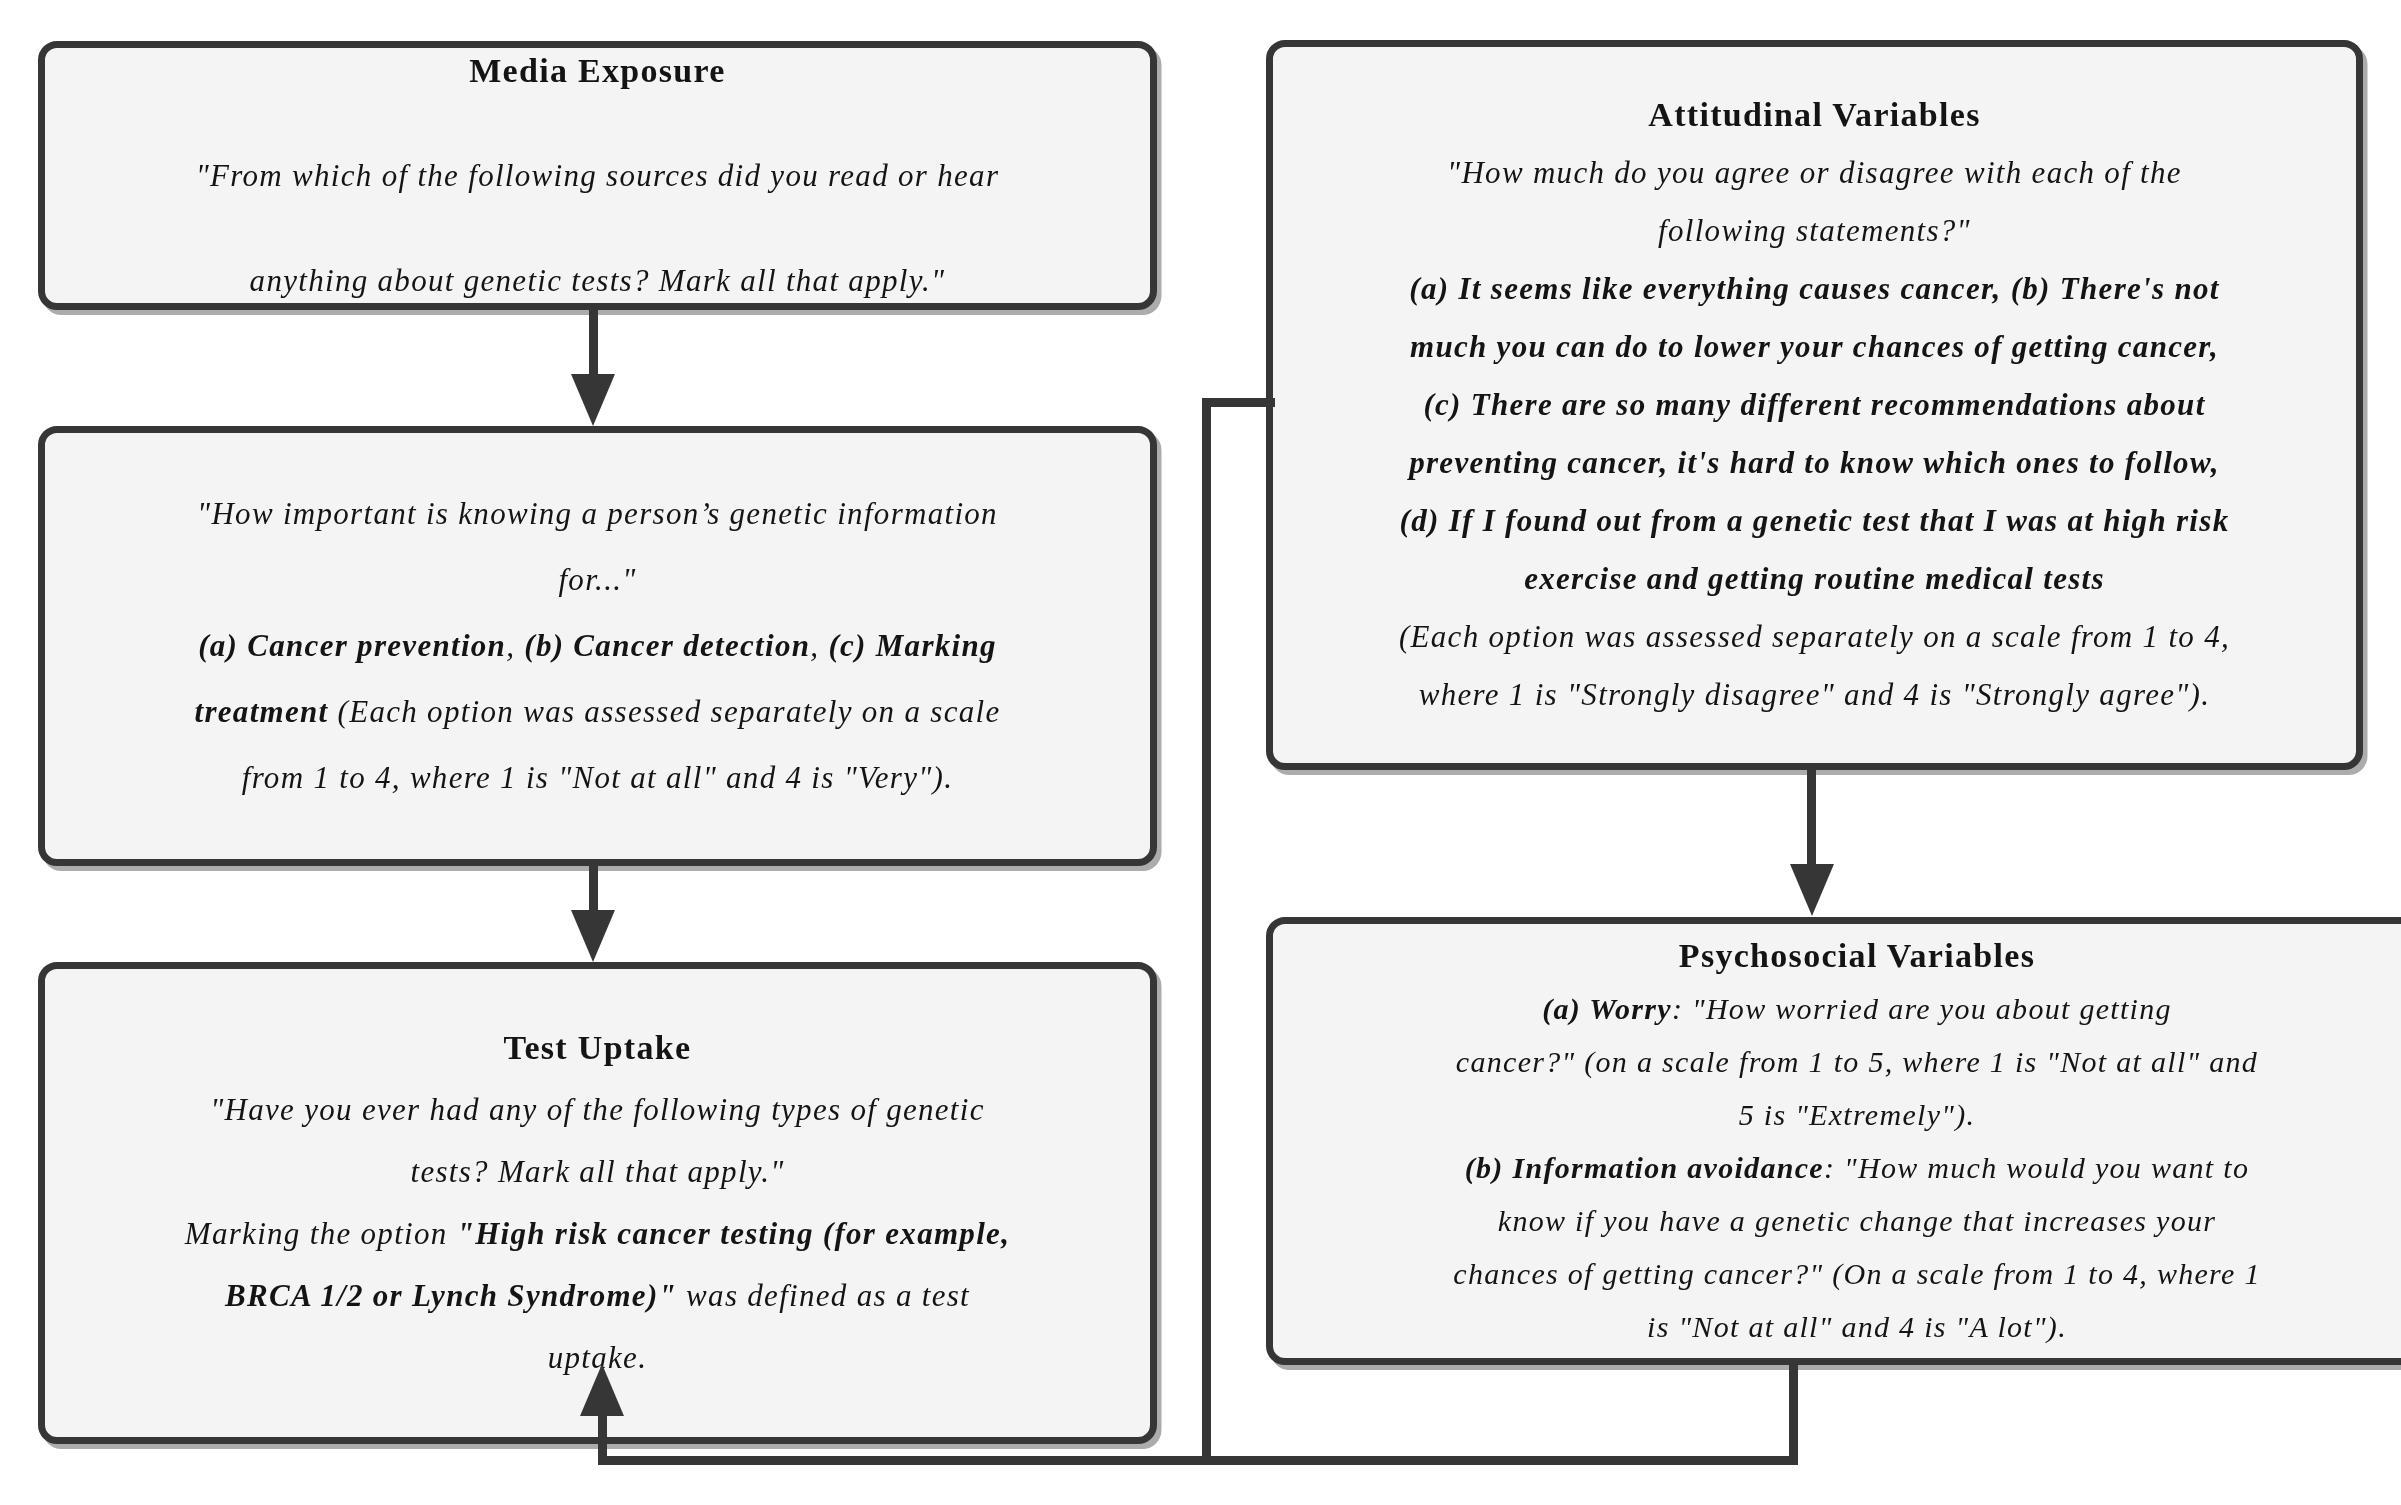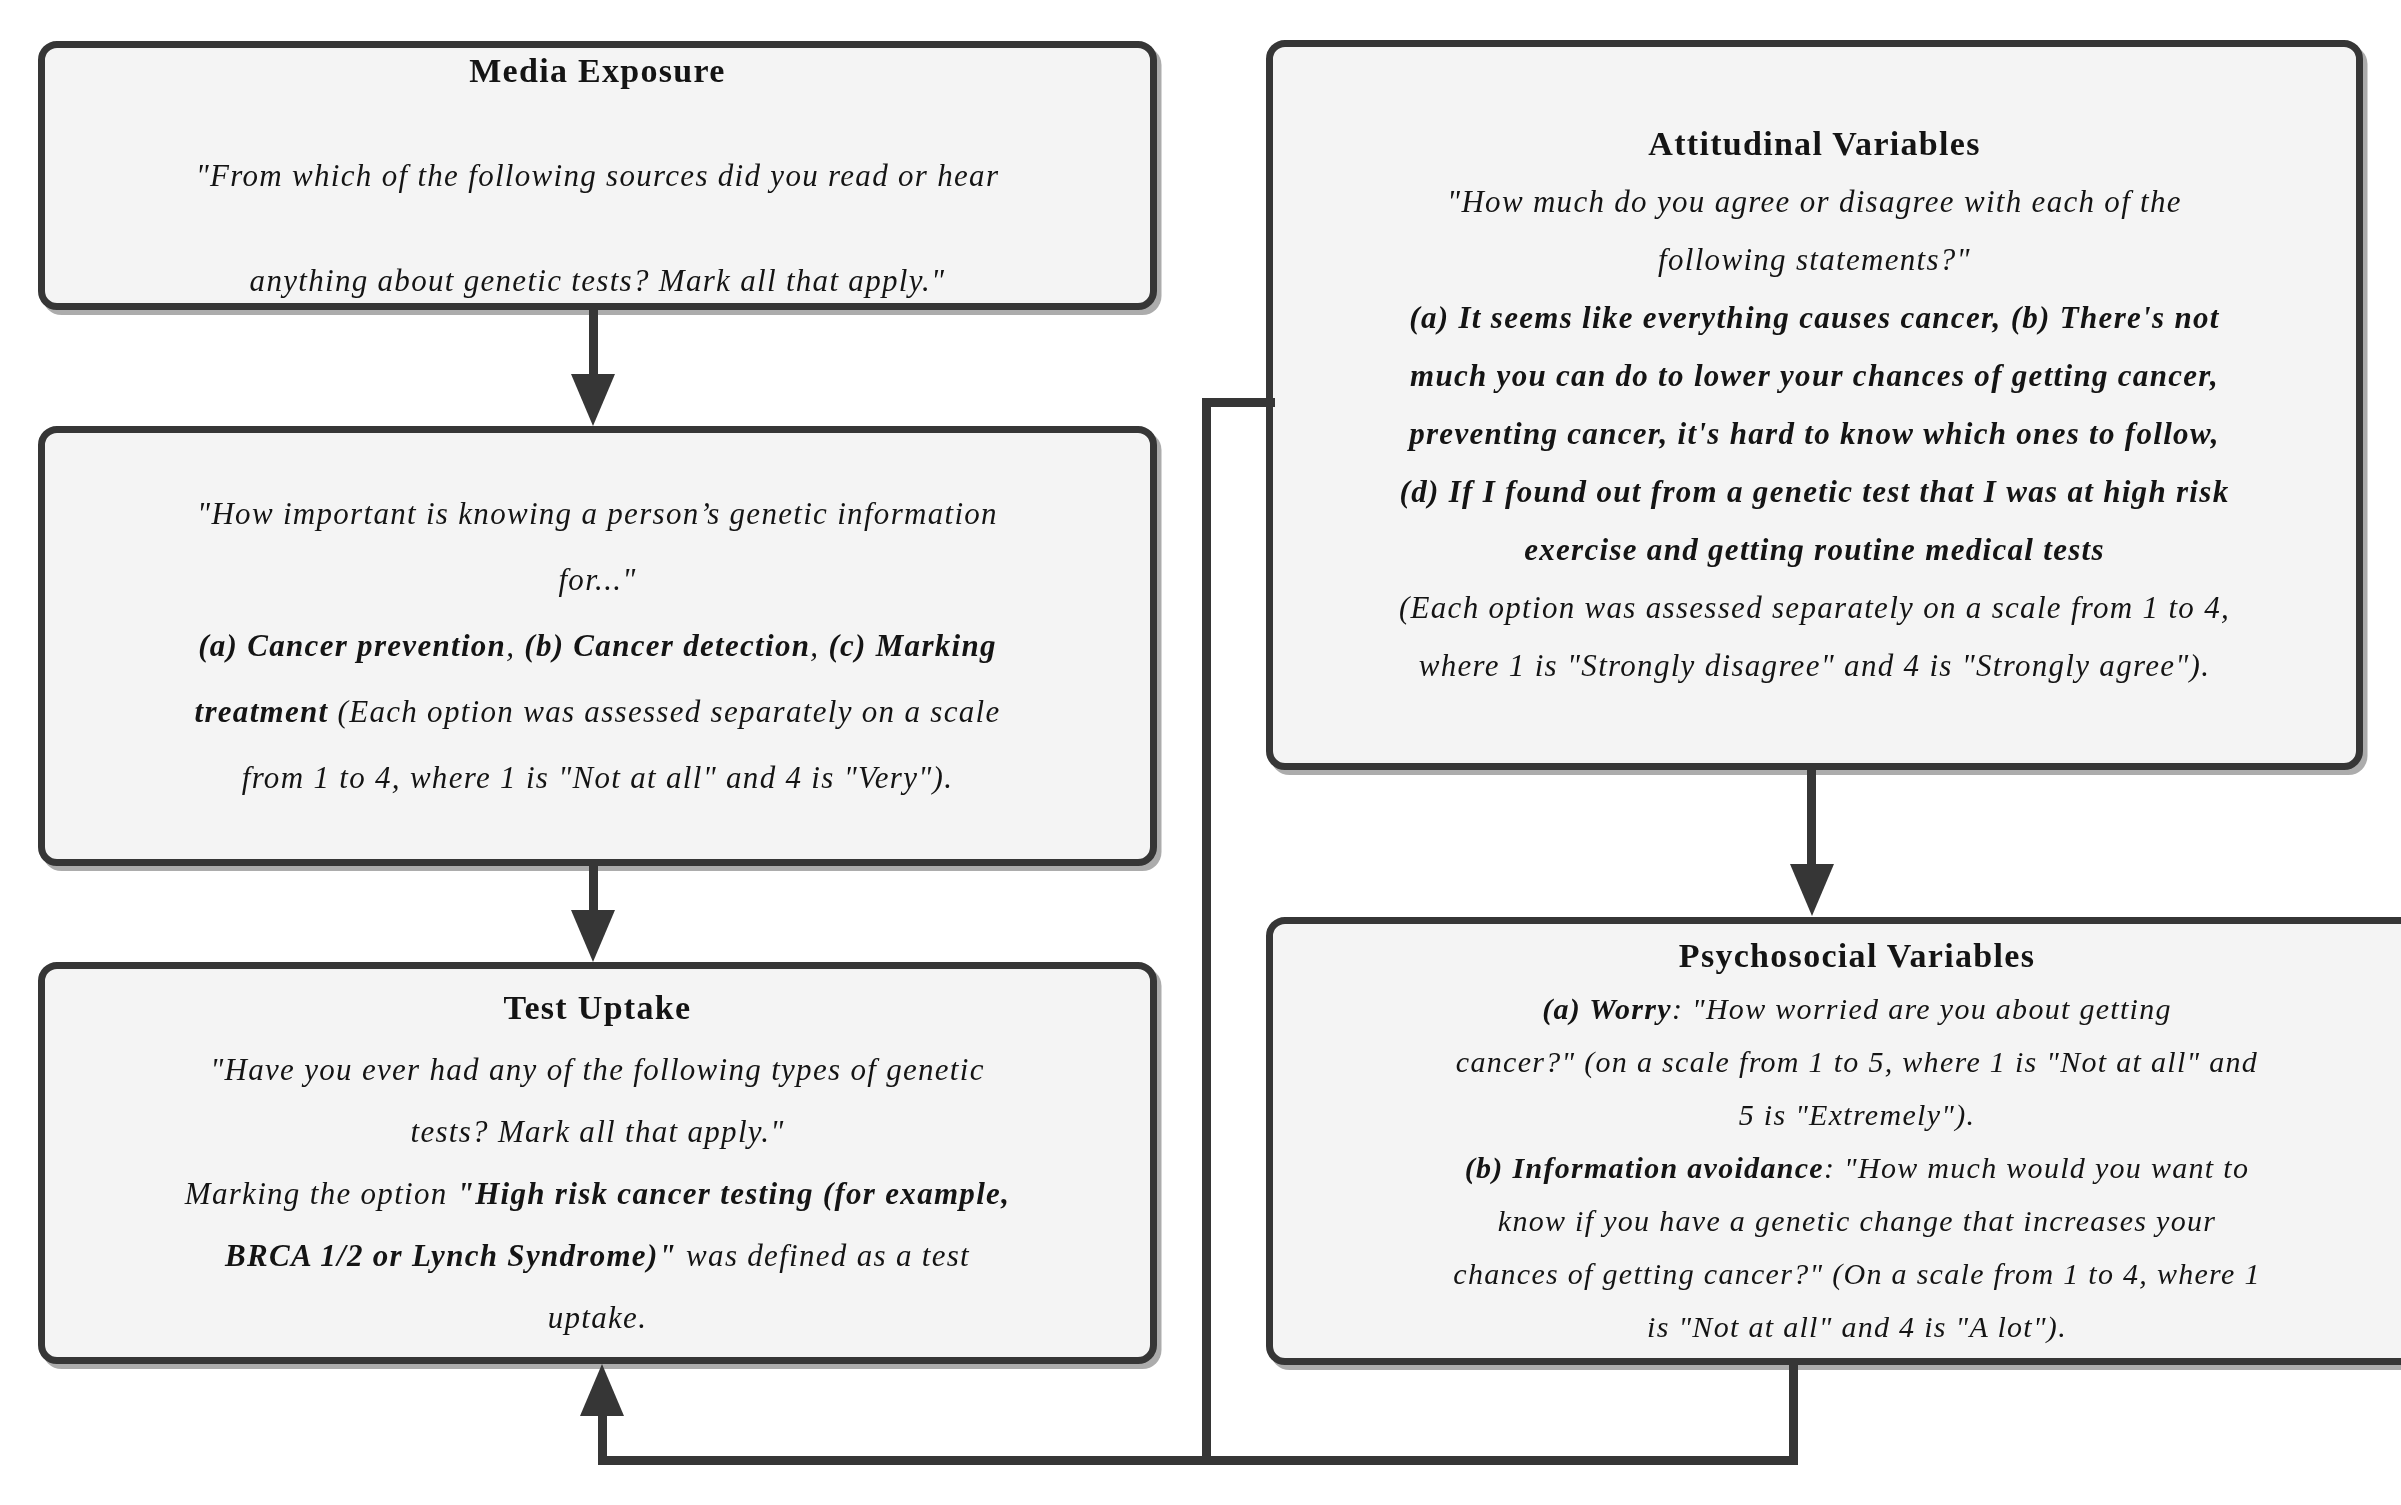--- a/index.html
+++ b/index.html
@@ -11,21 +11,21 @@
        text-align:center;padding:3.8px 16.6px;}
   .title{font-weight:bold;font-size:34px;letter-spacing:1.3px;white-space:nowrap;}
   .line{font-style:italic;font-size:31px;letter-spacing:1.3px;white-space:nowrap;}
   .seg{font-style:italic;}
   b.seg{font-weight:bold;}
   
   #box-media    {left:38px;  top:41px;   width:1119px;height:269px;gap:34px;}
   #box-media .title,#box-media .line{line-height:71px;}
   #box-percept  {left:38px;  top:426px;  width:1119px;height:440px;}
   #box-percept .title,#box-percept .line{line-height:66px;}
-  #box-uptake   {left:38px;  top:962px; width:1119px;height:402px;}
+  #box-uptake   {left:38px;  top:962px; width:1119px;height:482px;}
   #box-uptake .title,#box-uptake .line{line-height:62px;}
   #box-attitude {left:1266px;top:40px;   width:1097px;height:730px;}
   #box-attitude .title,#box-attitude .line{line-height:58px;font-size:31px;}
   #box-attitude .title{font-size:34px;}
   #box-psycho   {left:1266px;top:917px; width:1182px;height:448px;}
   #box-psycho .title,#box-psycho .line{line-height:53px;font-size:30px;}
   #box-psycho .title{font-size:34px;}
   
   .stem{position:absolute;width:9px;background:#363636;}
   .hseg{position:absolute;height:9px;background:#363636;}
@@ -63,20 +63,21 @@
     <div class="line"><b class="seg">BRCA 1/2 or Lynch Syndrome)"</b><span class="seg"> was defined as a test</span></div>
     <div class="line"><span class="seg">uptake.</span></div>
   </div>
 
   <div class="box" id="box-attitude">
     <div class="title">Attitudinal Variables</div>
     <div class="line"><span class="seg">"How much do you agree or disagree with each of the</span></div>
     <div class="line"><span class="seg">following statements?"</span></div>
     <div class="line"><b class="seg">(a) It seems like everything causes cancer, (b) There's not</b></div>
     <div class="line"><b class="seg">much you can do to lower your chances of getting cancer,</b></div>
+    <div class="line"><b class="seg">(c) There are so many different recommendations about</b></div>
     <div class="line"><b class="seg">preventing cancer, it's hard to know which ones to follow,</b></div>
     <div class="line"><b class="seg">(d) If I found out from a genetic test that I was at high risk</b></div>
     <div class="line"><b class="seg">exercise and getting routine medical tests</b></div>
     <div class="line"><span class="seg">(Each option was assessed separately on a scale from 1 to 4,</span></div>
     <div class="line"><span class="seg">where 1 is "Strongly disagree" and 4 is "Strongly agree").</span></div>
   </div>
 
   <div class="box" id="box-psycho">
     <div class="title">Psychosocial Variables</div>
     <div class="line"><b class="seg">(a) Worry</b><span class="seg">: "How worried are you about getting</span></div>

